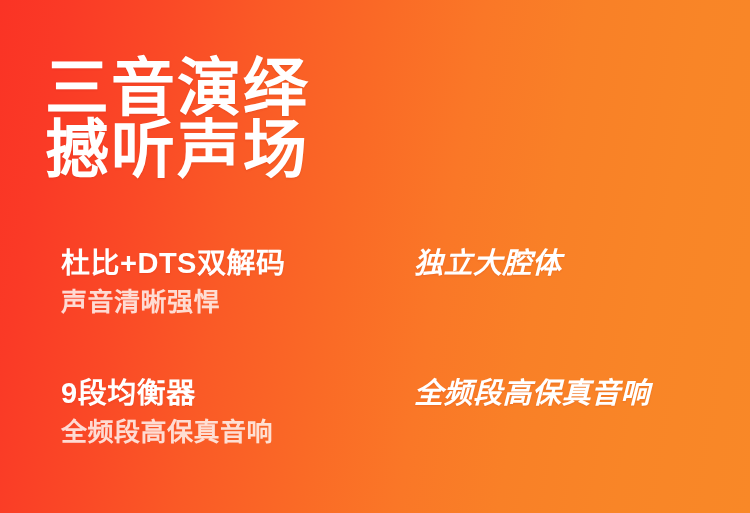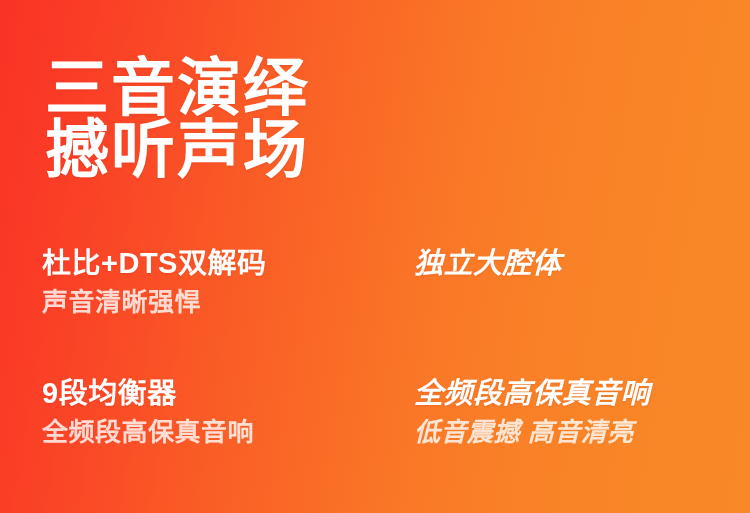--- a/index.html
+++ b/index.html
@@ -60,21 +60,21 @@
     left: 0;
     top: 246px;
     width: 750px;
     display: grid;
     grid-template-columns: 373px 377px;
     grid-template-rows: 130px 130px;
   }
 
   .feature {
     box-sizing: border-box;
-    padding-left: 42px;
+    padding-left: 61px;
   }
 
   .feature.col-right {
     padding-left: 414px;
     font-style: italic;
   }
 
   .features > .feature.col-right {
     padding-left: 41px;
   }
@@ -122,18 +122,17 @@
       <span class="feature-title">独立大腔体</span>
     </div>
 
     <div class="feature">
       <span class="feature-title">9段均衡器</span>
       <span class="feature-sub">全频段高保真音响</span>
     </div>
 
     <div class="feature col-right">
       <span class="feature-title">全频段高保真音响</span>
-      <span class="feature-sub">低音震撼 高音清亮</span>
     </div>
 
   </div>
 
 </div>
 
 </body></html>

